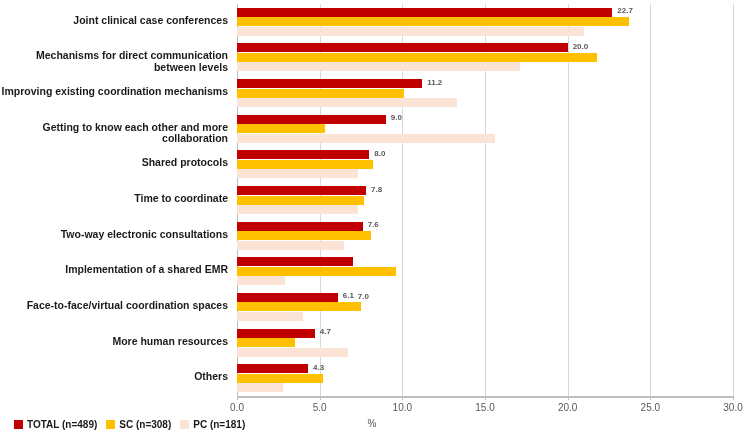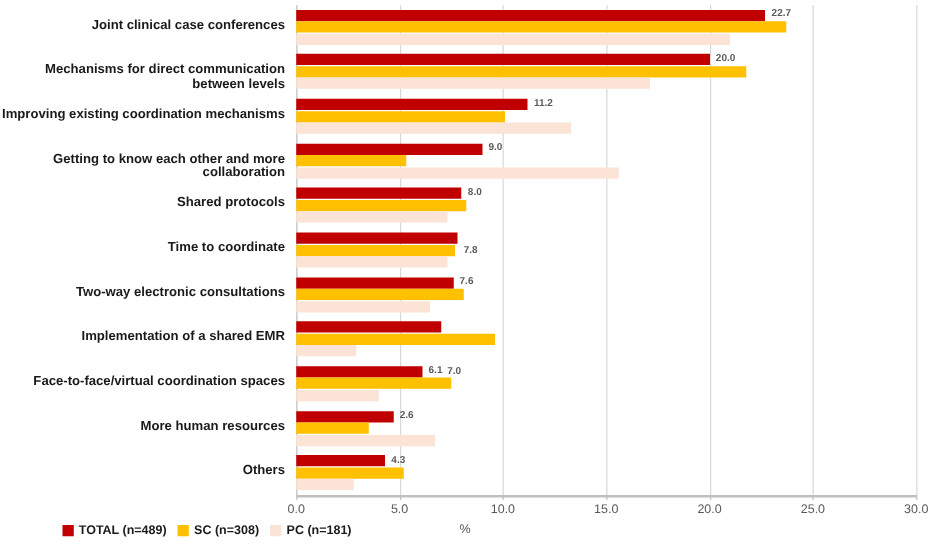--- a/index.html
+++ b/index.html
@@ -105,21 +105,20 @@
   .legend{
     position:absolute;
     left:14px;
     top:419px;
     display:flex;
     align-items:center;
     gap:9px;
     font-size:10px;
     font-weight:bold;
     color:#1a1a1a;
-    margin-left:36px;
   }
   .legend-item{display:flex;align-items:center;gap:4px;}
   .legend-swatch{
     width:9px;height:9px;display:inline-block;
   }
 </style>
 </head>
 <body>
 
 <div id="chart-root">
@@ -163,37 +162,37 @@
         <div class="bar pc" style="top: 94.0909px; width: 219.893px; background: rgb(251, 227, 213);"></div>
         <div class="bar total" style="top: 110.727px; width: 148.8px; background: rgb(192, 0, 0);"></div>
         <div class="bar-value" style="left: 153.8px; top: 109.227px;">9.0</div>
         <div class="bar sc" style="top: 120.227px; width: 87.6267px; background: rgb(255, 192, 0);"></div>
         <div class="bar pc" style="top: 129.727px; width: 257.92px; background: rgb(251, 227, 213);"></div>
         <div class="bar total" style="top: 146.364px; width: 132.267px; background: rgb(192, 0, 0);"></div>
         <div class="bar-value" style="left: 137.267px; top: 144.864px;">8.0</div>
         <div class="bar sc" style="top: 155.864px; width: 135.573px; background: rgb(255, 192, 0);"></div>
         <div class="bar pc" style="top: 165.364px; width: 120.693px; background: rgb(251, 227, 213);"></div>
         <div class="bar total" style="top: 182px; width: 128.96px; background: rgb(192, 0, 0);"></div>
-        <div class="bar-value" style="left: 133.96px; top: 180.5px; margin-top: 10px;">7.8</div>
+        <div class="bar-value" style="left: 133.96px; top: 180.5px;">7.8</div>
         <div class="bar sc" style="top: 191.5px; width: 127.307px; background: rgb(255, 192, 0);"></div>
         <div class="bar pc" style="top: 201px; width: 120.693px; background: rgb(251, 227, 213);"></div>
         <div class="bar total" style="top: 217.636px; width: 125.653px; background: rgb(192, 0, 0);"></div>
         <div class="bar-value" style="left: 130.653px; top: 216.136px;">7.6</div>
         <div class="bar sc" style="top: 227.136px; width: 133.92px; background: rgb(255, 192, 0);"></div>
         <div class="bar pc" style="top: 236.636px; width: 107.467px; background: rgb(251, 227, 213);"></div>
         <div class="bar total" style="top: 253.273px; width: 115.733px; background: rgb(192, 0, 0);"></div>
         <div class="bar-value" style="left: 120.733px; top: 251.773px; margin-top: 36px;">7.0</div>
         <div class="bar sc" style="top: 262.773px; width: 158.72px; background: rgb(255, 192, 0);"></div>
         <div class="bar pc" style="top: 272.273px; width: 47.9467px; background: rgb(251, 227, 213);"></div>
         <div class="bar total" style="top: 288.909px; width: 100.853px; background: rgb(192, 0, 0);"></div>
         <div class="bar-value" style="left: 105.853px; top: 287.409px;">6.1</div>
         <div class="bar sc" style="top: 298.409px; width: 124px; background: rgb(255, 192, 0);"></div>
         <div class="bar pc" style="top: 307.909px; width: 66.1333px; background: rgb(251, 227, 213);"></div>
         <div class="bar total" style="top: 324.545px; width: 77.7067px; background: rgb(192, 0, 0);"></div>
-        <div class="bar-value" style="left: 82.7067px; top: 323.045px;">2.6</div>
+        <div class="bar-value" style="left: 82.7067px; top: 323.045px;">4.7</div>
         <div class="bar sc" style="top: 334.045px; width: 57.8667px; background: rgb(255, 192, 0);"></div>
         <div class="bar pc" style="top: 343.545px; width: 110.773px; background: rgb(251, 227, 213);"></div>
         <div class="bar total" style="top: 360.182px; width: 71.0933px; background: rgb(192, 0, 0);"></div>
         <div class="bar-value" style="left: 76.0933px; top: 358.682px;">4.3</div>
         <div class="bar sc" style="top: 369.682px; width: 85.9733px; background: rgb(255, 192, 0);"></div>
         <div class="bar pc" style="top: 379.182px; width: 46.2933px; background: rgb(251, 227, 213);"></div>
       </div>
   </div>
 
   <div class="xaxis">

